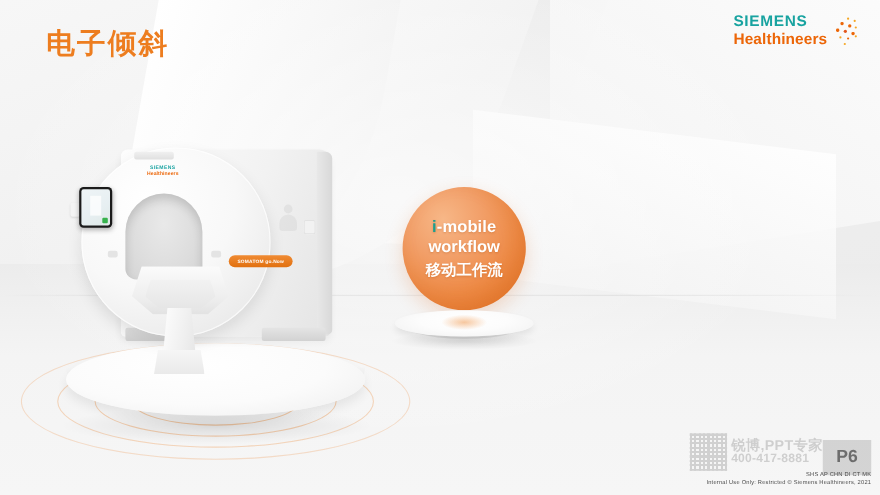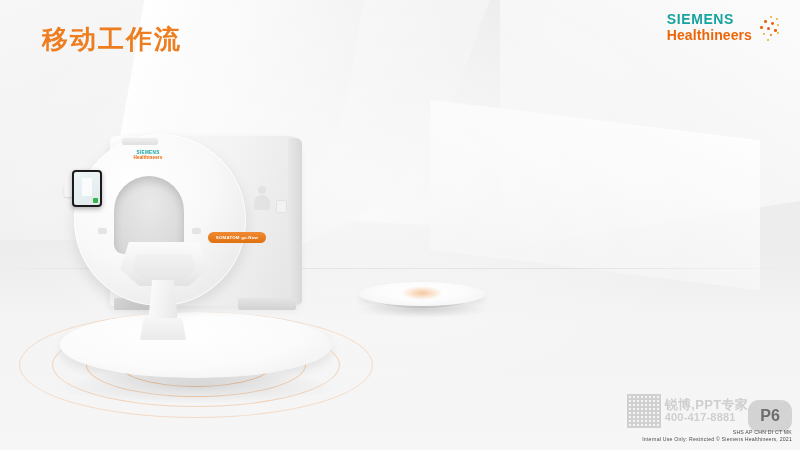--- a/index.html
+++ b/index.html
@@ -153,21 +153,21 @@
   
   .watermark{position:absolute;right:52px;bottom:22px;z-index:26;display:flex;align-items:center;opacity:.42;}
   .wm-qr{width:34px;height:34px;background:
       repeating-linear-gradient(0deg,#8f8f8f 0 2px,transparent 2px 4px),
       repeating-linear-gradient(90deg,#8f8f8f 0 2px,transparent 2px 4px);
       opacity:.85;}
   .wm-text{margin-left:4px;line-height:1.05;}
   .wm-l1{font-size:13px;font-weight:bold;color:#9a9a9a;letter-spacing:.3px;}
   .wm-l2{font-size:11px;font-weight:bold;color:#9a9a9a;letter-spacing:.2px;}
   .page-badge{position:absolute;right:8px;bottom:18px;width:44px;height:32px;z-index:26;
-     background:rgba(150,150,150,.35);display:flex;align-items:center;justify-content:center;border-radius:11px;}
+     background:rgba(150,150,150,.35);display:flex;align-items:center;justify-content:center;}
   .page-badge span{font-size:16px;color:#6d6d6d;font-weight:bold;}
   .footnote{position:absolute;right:8px;bottom:8px;z-index:27;text-align:right;line-height:1.25;}
   .fn1{font-size:5.2px;color:#4c4c4c;letter-spacing:.2px;}
   .fn2{font-size:5.2px;color:#4c4c4c;letter-spacing:.2px;}
 </style>
 </head>
 <body>
 
 <div id="slide">
 
@@ -176,21 +176,21 @@
     <div class="bg-wall-c"></div>
     <div class="bg-wall-a"></div>
     <div class="bg-wall-b"></div>
     <div class="bg-wall-d"></div>
     <div class="bg-wall-e"></div>
     <div class="bg-horizon"></div>
     <div class="bg-vignette"></div>
   </div>
 
   <div class="title-block">
-    <div class="title-line1">移动工作流</div>
+    <div class="title-line1">电子倾斜</div>
   </div>
 
   <div class="logo">
     <div class="logo-rows">
       <div class="logo-text">
         <div class="logo-siemens">SIEMENS</div>
         <div class="logo-health">Healthineers</div>
       </div>
       <div class="logo-dots">
         <i style="left:14px;top:1px;width:2.4px;height:2.4px;background:#F5A623;"></i>
@@ -254,20 +254,27 @@
       <div class="ct-table-top"></div>
       <div class="ct-table-in"></div>
       <div class="ct-pillar"></div>
       <div class="ct-base"></div>
     </div>
   </div>
 
   <div class="features">
 
     <div class="feature">
+      <div class="sphere">
+        <div class="en">
+          <span class="init">i</span><span>-mobile</span>
+        </div>
+        <div class="en2">workflow</div>
+        <div class="cn">移动工作流</div>
+      </div>
       <div class="disc-wrap">
         <div class="disc-shadow"></div>
         <div class="disc-side"></div>
         <div class="disc-top"></div>
         <div class="disc-glow"></div>
       </div>
     </div>
 
 
   </div>

